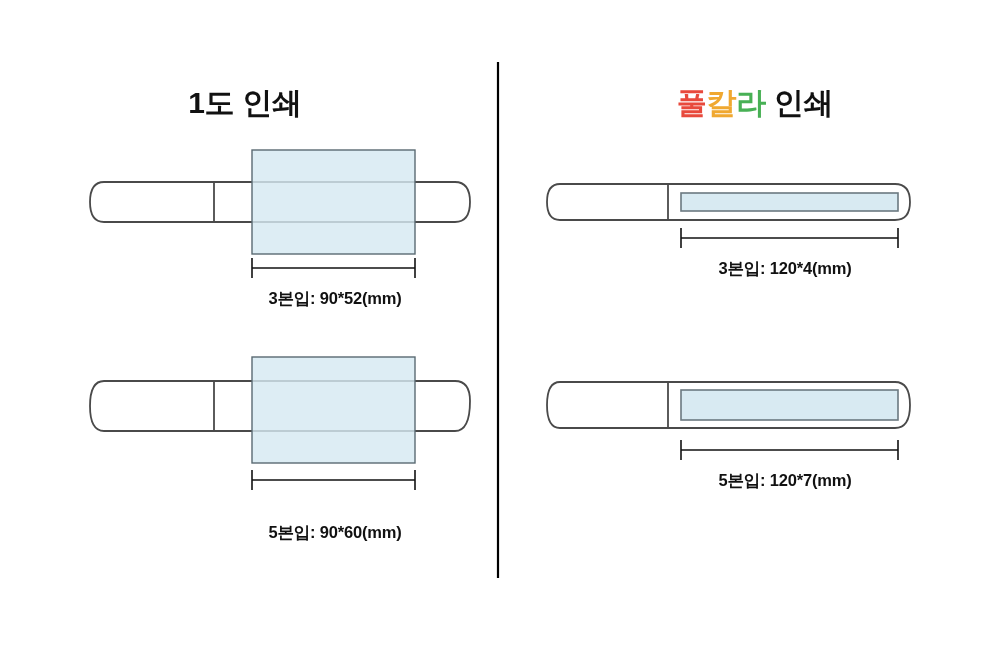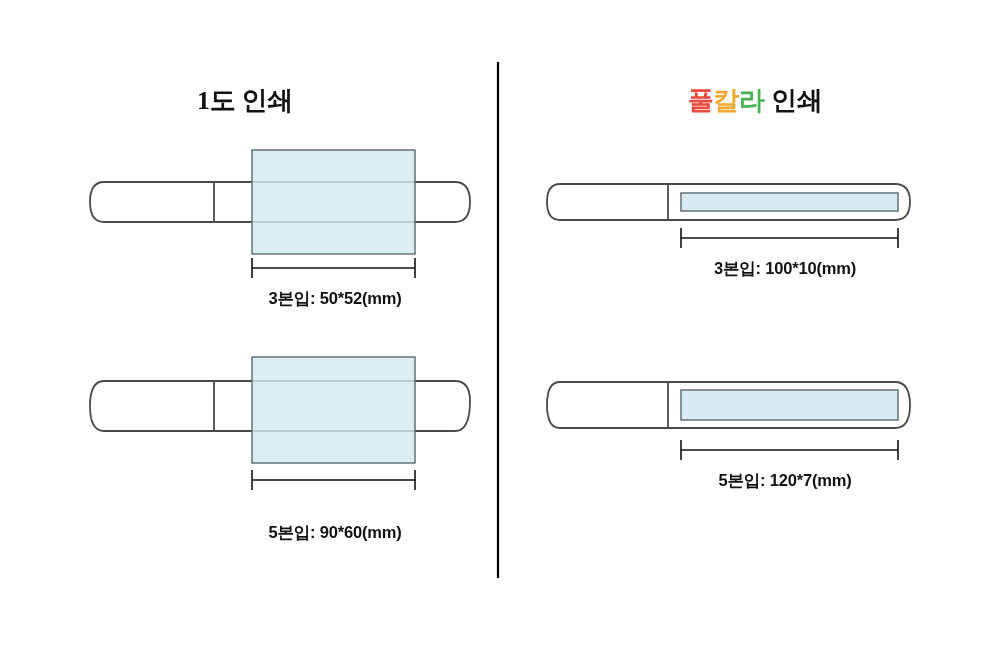--- a/index.html
+++ b/index.html
@@ -20,26 +20,25 @@
     position: absolute;
     left: 0;
     top: 0;
     width: 1000px;
     height: 646px;
   }
 
   
   .panel-title {
     position: absolute;
-    font-size: 26px;
+    font-size: 30px;
     font-weight: bold;
     letter-spacing: -0.3px;
     white-space: nowrap;
     color: #111111;
-    font-family: Liberation Serif, serif;
   }
   #title-left  { left: 0;   top: 83px; width: 490px; text-align: center; }
   #title-right { left: 510px; top: 83px; width: 490px; text-align: center; }
 
   .t-red    { color: #e8493c; }
   .t-orange { color: #f0a830; }
   .t-green  { color: #48b055; }
   .t-black  { color: #111111; }
 
   
@@ -156,19 +155,19 @@
   </g>
 
 </svg>
 
 <div class="panel-title" id="title-left">1도 인쇄</div>
 
 <div class="panel-title" id="title-right">
   <span class="t-red">풀</span><span class="t-orange">칼</span><span class="t-green">라</span><span class="t-black"> 인쇄</span>
 </div>
 
-<div class="dim-caption" id="cap-l1">3본입: 50*52(mm)</div>
+<div class="dim-caption" id="cap-l1">3본입: 90*52(mm)</div>
 
 <div class="dim-caption" id="cap-l2">5본입: 90*60(mm)</div>
 
-<div class="dim-caption" id="cap-r1">3본입: 100*10(mm)</div>
+<div class="dim-caption" id="cap-r1">3본입: 120*4(mm)</div>
 
 <div class="dim-caption" id="cap-r2">5본입: 120*7(mm)</div>
 
 </body></html>

